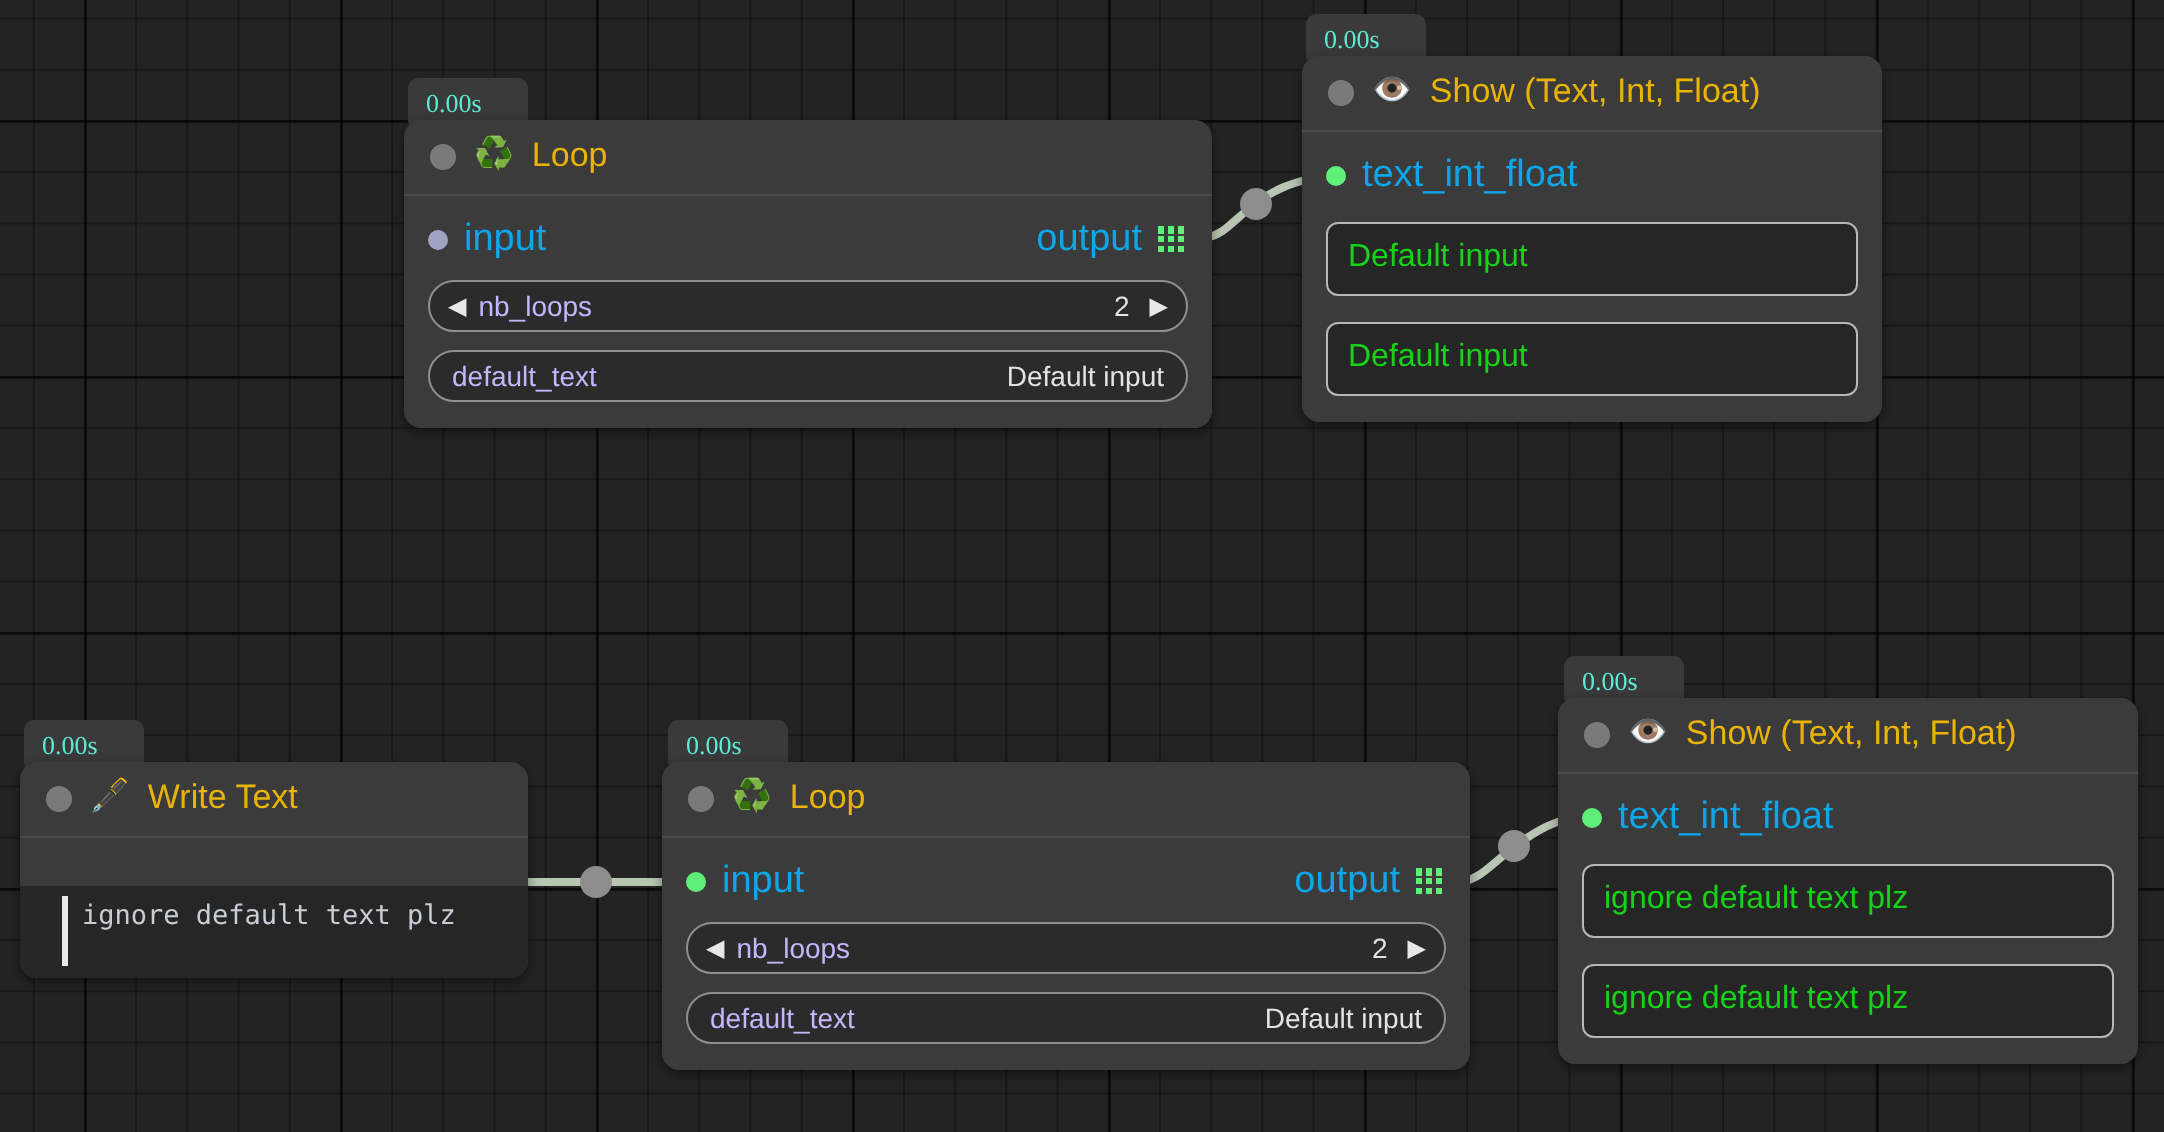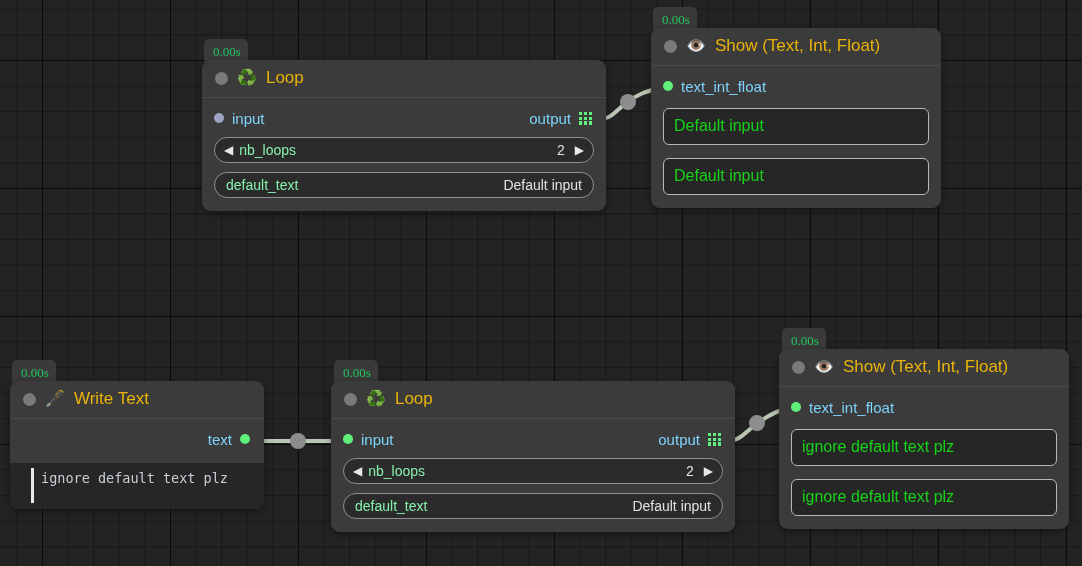--- a/index.html
+++ b/index.html
@@ -38,25 +38,25 @@
     left: 0; top: 0;
     width: 1082px; height: 566px;
     pointer-events: none;
     z-index: 5;
   }
 
   
   .timer-badge {
     position: absolute;
     background: #3a3a3a;
-    color: #22c55e;
+    color: #5eead4;
     font-family: "Liberation Serif", serif;
     font-size: 13px;
     line-height: 1;
-    padding: 6px 7px 7px 9px;
+    padding: 6px 23px 7px 9px;
     border-radius: 5px;
     z-index: 8;
     white-space: nowrap;
   }
 
   
   .node {
     position: absolute;
     background: #3b3b3b;
     border-radius: 9px;
@@ -116,22 +116,22 @@
 
   .port-dot {
     width: 10px; height: 10px;
     border-radius: 50%;
     flex: 0 0 auto;
   }
   .port-dot.green  { background: #5ef07a; }
   .port-dot.lilac  { background: #9fa3c4; }
 
   .port-label {
-    color: #7dd3fc;
-    font-size: 15px;
+    color: #0ea5e9;
+    font-size: 19px;
     white-space: nowrap;
   }
 
   
   .grid-glyph {
     width: 13px; height: 13px;
     display: grid;
     grid-template-columns: repeat(3, 1fr);
     grid-template-rows: repeat(3, 1fr);
     gap: 1.5px;
@@ -147,21 +147,21 @@
     height: 26px;
     margin-top: 9px;
     padding: 0 11px;
     border: 1px solid #8f8f8f;
     border-radius: 13px;
     background: #2b2b2b;
   }
   .pill.stepper { padding: 0 9px; }
 
   .pill-name {
-    color: #86efac;
+    color: #c4b5fd;
     font-size: 14px;
     white-space: nowrap;
   }
   .pill-value {
     color: #e2e2e2;
     font-size: 14px;
     white-space: nowrap;
   }
   .stepper-arrow {
     color: #e8e8e8;
@@ -298,26 +298,20 @@
 
   <div class="timer-badge" style="left:12px; top:360px;">0.00s</div>
 
   <div class="node" style="left:10px; top:381px; width:254px;">
     <div class="node-header">
       <span class="collapse-dot"></span>
       <span class="node-emoji">🖋️</span>
       <span class="node-title">Write Text</span>
     </div>
     <div class="node-body" style="padding-bottom:0;">
-      <div class="port-row" style="justify-content:flex-end;">
-        <div class="port-right">
-          <span class="port-label">text</span>
-          <span class="port-dot green"></span>
-        </div>
-      </div>
       <div class="text-area" style="margin-left:-12px; margin-right:-12px; padding-left:12px;">
         <span class="caret"></span>
         <span class="code-text">ignore default text plz</span>
       </div>
     </div>
   </div>
 
   <div class="timer-badge" style="left:334px; top:360px;">0.00s</div>
 
   <div class="node" style="left:331px; top:381px; width:404px;">

